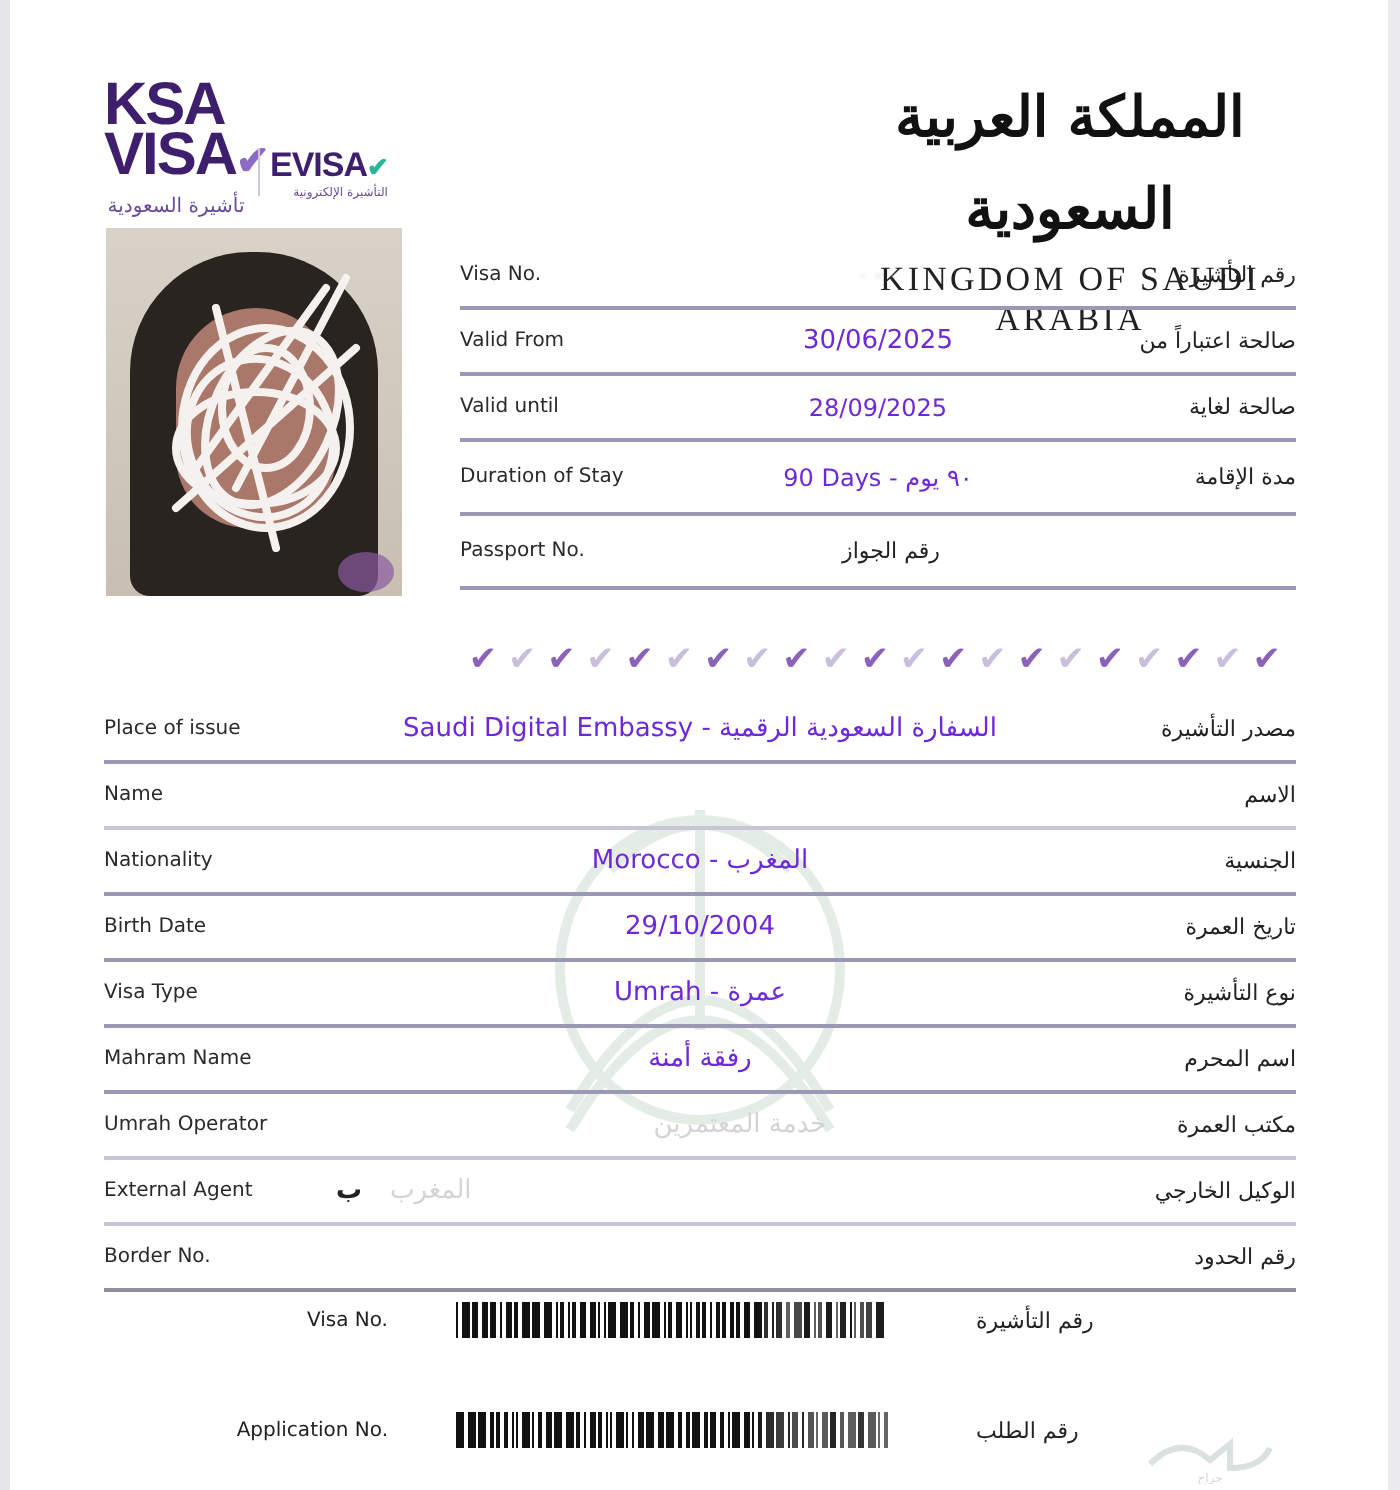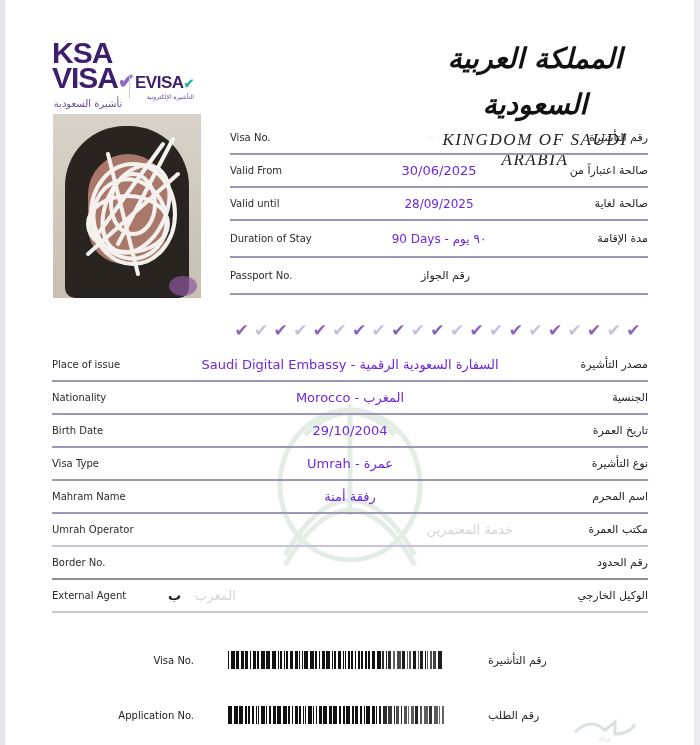--- a/index.html
+++ b/index.html
@@ -13,21 +13,21 @@
   .logo-ksa { position: absolute; left: 52px; top: 40px; width: 72px; }
   .logo-ksa .ksa-line { font-family: "Liberation Sans", sans-serif; font-weight: 900; font-size: 30px; line-height: 25px; color: #3d1f6e; letter-spacing: -1px; }
   .logo-ksa .ksa-line .tick { color: #8c6bc4; font-size: 20px; }
   .logo-ksa .ksa-ar { font-size: 10px; color: #6a4b9a; text-align: center; margin-top: 4px; direction: rtl; }
   .logo-divider { position: absolute; left: 129px; top: 74px; width: 1px; height: 24px; background: #cfc8dc; }
   .logo-evisa { position: absolute; left: 135px; top: 74px; }
   .logo-evisa .ev { font-family: "Liberation Sans", sans-serif; font-weight: 900; font-size: 17px; color: #3d1f6e; letter-spacing: -0.5px; line-height: 18px; }
   .logo-evisa .ev .tick { color: #2ab59a; font-size: 13px; }
   .logo-evisa .ev-ar { font-size: 6px; color: #6a4b9a; direction: rtl; }
 
-  .kingdom { position: absolute; left: 420px; top: 36px; width: 230px; text-align: center; font-style: italic; }
+  .kingdom { position: absolute; left: 420px; top: 36px; width: 230px; text-align: center; }
   .kingdom .ar { font-family: "DejaVu Serif", serif; font-size: 28px; line-height: 46px; direction: rtl; color: #111; font-weight: bold; }
   .kingdom .en { font-family: "Liberation Serif", serif; font-size: 17px; letter-spacing: 1.6px; color: #222; margin-top: 2px; }
 
   
   .photo { position: absolute; left: 53px; top: 114px; width: 148px; height: 184px; background: linear-gradient(#d8d2c8, #c8bfb2); overflow: hidden; }
   .photo .hair { position: absolute; left: 12px; top: 12px; width: 124px; height: 172px; background: #2a2420; border-radius: 60px 60px 10px 10px; }
   .photo .face { position: absolute; left: 35px; top: 40px; width: 80px; height: 110px; background: #a9786a; border-radius: 40px 40px 36px 36px; }
   .photo .scribble { position: absolute; left: 25px; top: 20px; width: 110px; height: 150px; }
   .photo .stamp { position: absolute; right: 4px; bottom: 2px; width: 28px; height: 20px; border-radius: 50%; background: #8a5aa0; opacity: 0.7; }
 
@@ -166,20 +166,25 @@
     <ellipse cx="115" cy="90" rx="70" ry="75"></ellipse>
   </g>
 </svg>
 
 <div class="main-rows">
   <div class="row">
     <span class="lbl-en">Place of issue</span>
     <span class="val">Saudi Digital Embassy - السفارة السعودية الرقمية</span>
     <span class="lbl-ar">مصدر التأشيرة</span>
   </div>
+  <div class="row faded">
+    <span class="lbl-en">Name</span>
+    <span class="val"></span>
+    <span class="lbl-ar">الاسم</span>
+  </div>
   <div class="row">
     <span class="lbl-en">Nationality</span>
     <span class="val">Morocco - المغرب</span>
     <span class="lbl-ar">الجنسية</span>
   </div>
   <div class="row">
     <span class="lbl-en">Birth Date</span>
     <span class="val">29/10/2004</span>
     <span class="lbl-ar">تاريخ العمرة</span>
   </div>
@@ -188,33 +193,33 @@
     <span class="val">Umrah - عمرة</span>
     <span class="lbl-ar">نوع التأشيرة</span>
   </div>
   <div class="row">
     <span class="lbl-en">Mahram Name</span>
     <span class="val">رفقة أمنة</span>
     <span class="lbl-ar">اسم المحرم</span>
   </div>
   <div class="row faded">
     <span class="lbl-en">Umrah Operator</span>
-    <span class="val" style="text-align:right;padding-left:40px">خدمة المعتمرين</span>
+    <span class="val" style="text-align:center;padding-left:40px">خدمة المعتمرين</span>
     <span class="lbl-ar">مكتب العمرة</span>
-  </div>
-  <div class="row" style="border-bottom-color:#8f8f99">
-    <span class="lbl-en">Border No.</span>
-    <span class="val"></span>
-    <span class="lbl-ar">رقم الحدود</span>
   </div>
   <div class="row faded">
     <span class="lbl-en">External Agent</span>
     <span class="val" style="text-align:left;padding-left:8px">المغرب</span>
     <span class="ext-agent-val">ب</span>
     <span class="lbl-ar">الوكيل الخارجي</span>
+  </div>
+  <div class="row" style="border-bottom-color:#8f8f99">
+    <span class="lbl-en">Border No.</span>
+    <span class="val"></span>
+    <span class="lbl-ar">رقم الحدود</span>
   </div>
 </div>
 
 <div class="bc-row" style="top:647px">
   <span class="bc-lbl">Visa No.</span>
   <span class="barcode">
       <i style="width: 1px;"></i>
       <i style="width: 4px;"></i>
       <i style="width: 3px;"></i>
       <i style="width: 3px;"></i>

